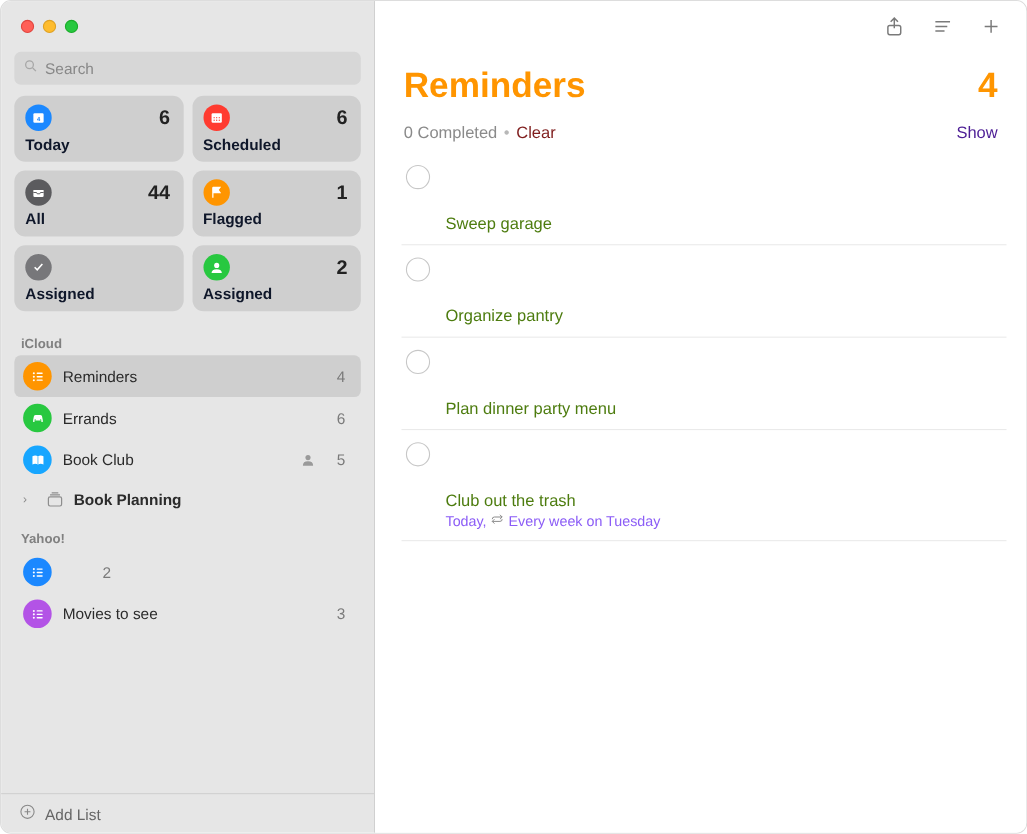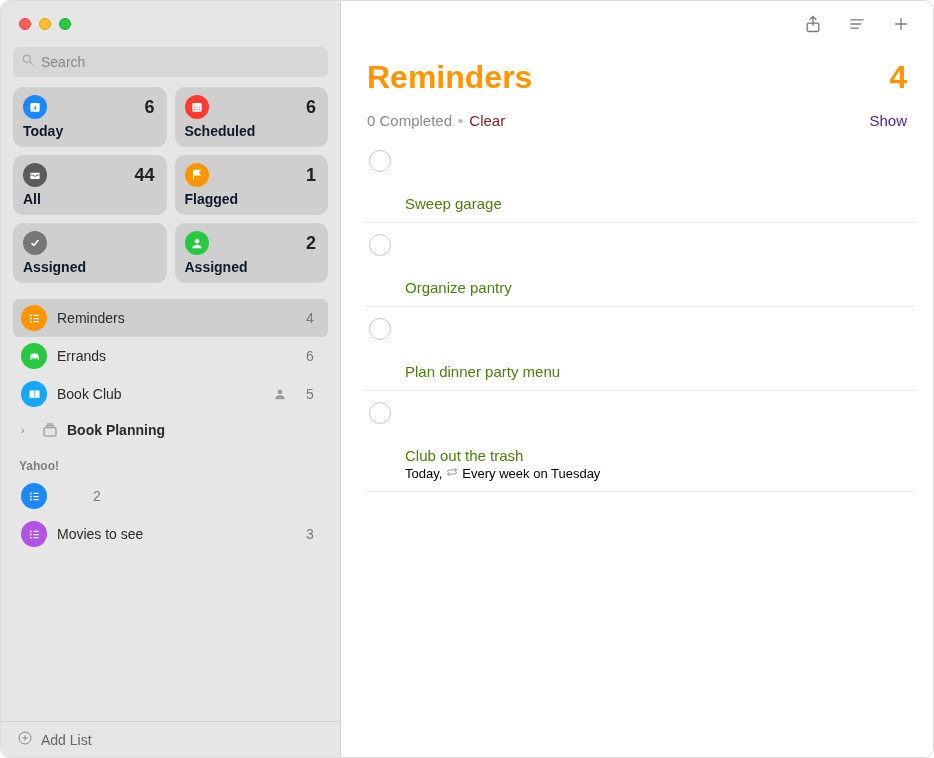--- a/index.html
+++ b/index.html
@@ -103,21 +103,21 @@
 .task {
   display:flex; gap:14px; padding:10px 4px; border-bottom:1px solid #eaeaea;
   align-items:flex-start;
 }
 .task-circle {
   width:22px; height:22px; border:1.5px solid #c7c7c7; border-radius:50%; flex-shrink:0; margin-top:1px;
   cursor:pointer;
 }
 .task-body { flex:1; min-width:0; }
 .task-title { font-size:15px; color:#4d7c0f;margin-top:46px; }
-.task-sub { font-size:13px; color:#000000; margin-top:2px; display:flex; align-items:center; gap:4px; }
+.task-sub { font-size:13px; color:#8b5cf6; margin-top:2px; display:flex; align-items:center; gap:4px; }
 .task-sub svg { width:12px; height:12px; stroke:#8a8a8a; fill:none; stroke-width:1.8; }
 
 
 .bg-orange{background:#ff9500;} .bg-green{background:#28c840;}
 .bg-lblue{background:#17a6ff;} .bg-blue{background:#1b88ff;}
 .bg-purple{background:#b353e6;}
 </style>
 </head>
 <body>
 
@@ -219,20 +219,21 @@
                 <path d="M4 21 Q4 15 12 15 Q20 15 20 21 Z" fill="white"></path>
               </svg>
           </div>
           <div class="smart-count">2</div>
         </div>
         <div class="smart-label">Assigned</div>
       </div>
     </div>
 
     <div class="list-section">
+      <div class="acct-header">iCloud</div>
 
       <div class="list-item selected">
         <div class="li-icon bg-orange">
           <svg viewBox="0 0 24 24">
               <circle cx="6" cy="7" r="1.5"></circle>
               <rect x="10" y="6" width="9" height="2" rx="1"></rect>
               <circle cx="6" cy="12" r="1.5"></circle>
               <rect x="10" y="11" width="9" height="2" rx="1"></rect>
               <circle cx="6" cy="17" r="1.5"></circle>
               <rect x="10" y="16" width="9" height="2" rx="1"></rect>

